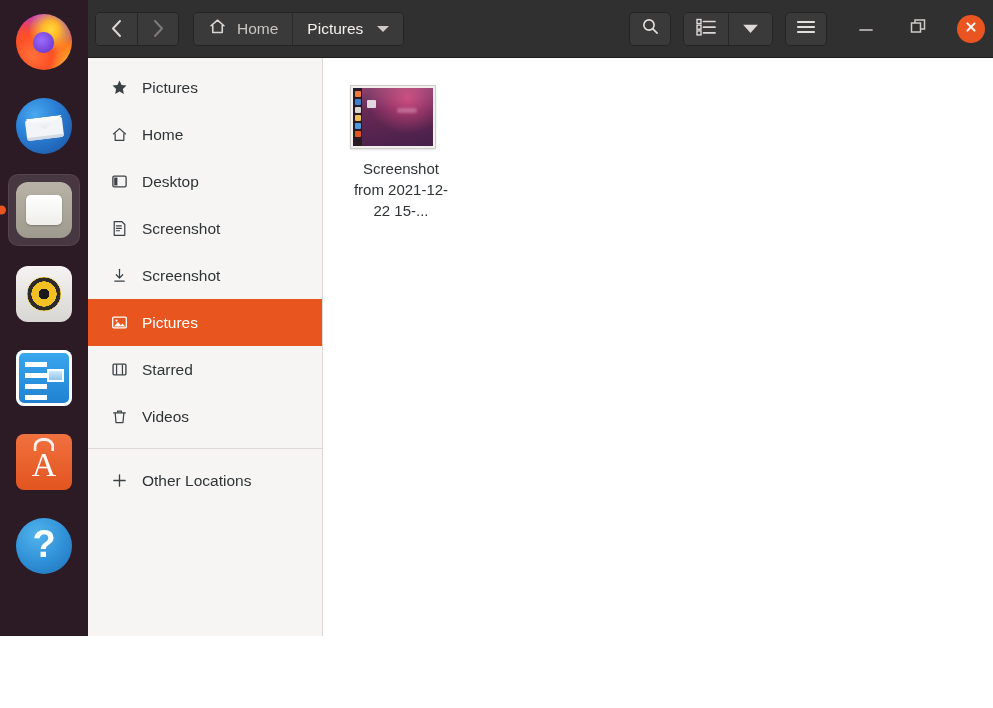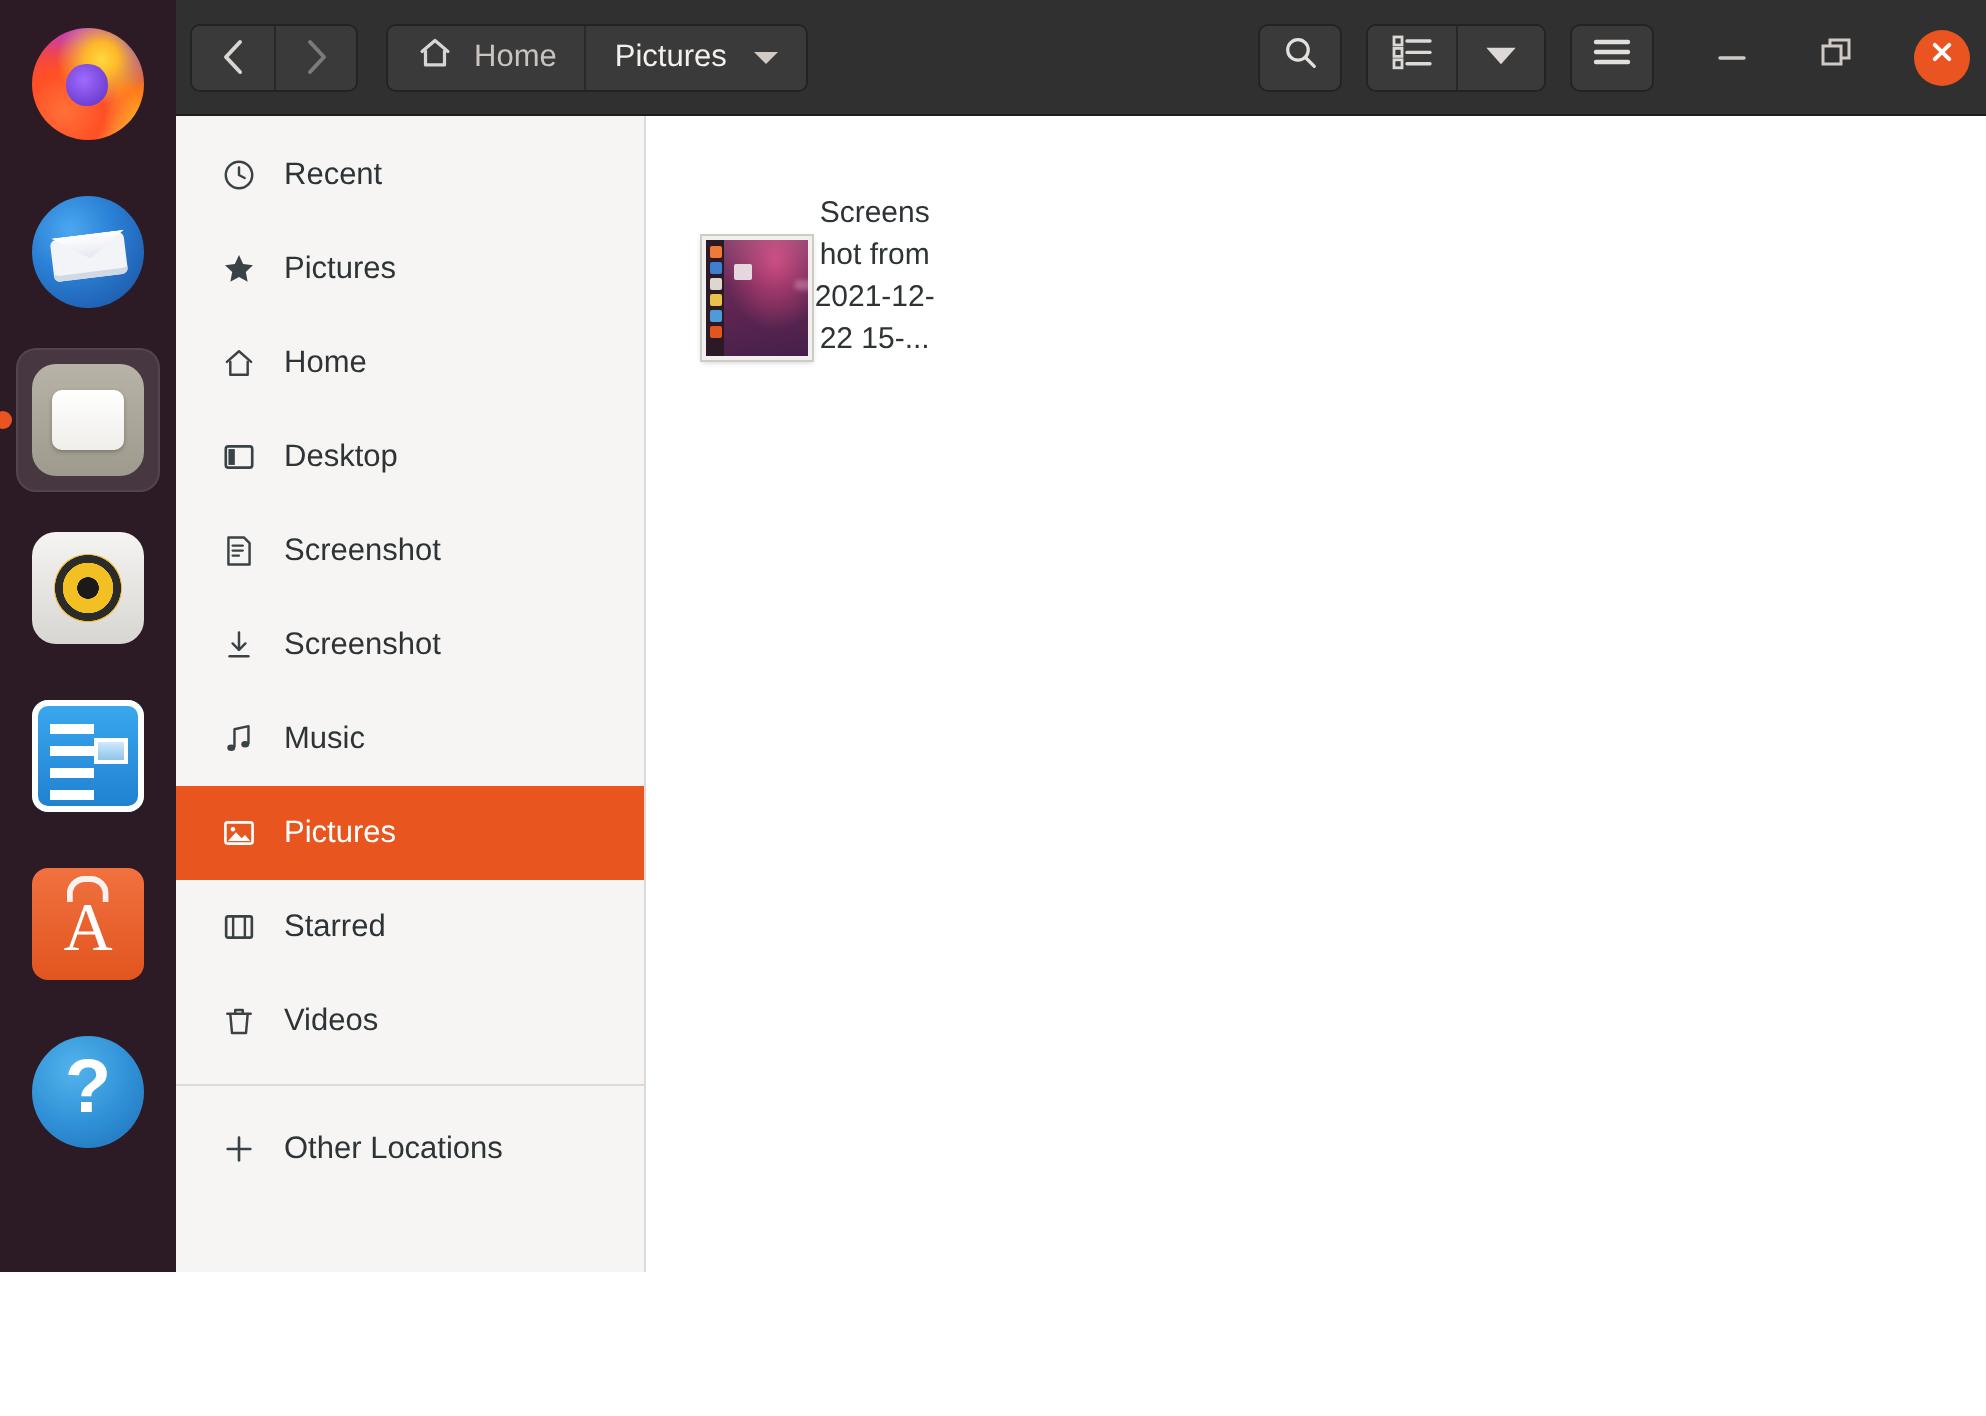--- a/index.html
+++ b/index.html
@@ -400,21 +400,22 @@
   
   #content {
     flex: 1 1 auto;
     background: #ffffff;
     padding: 16px 0 0 28px;
     min-width: 0;
   }
   #file-item {
     width: 118px;
     display: flex;
-    align-items: flex-end;
+    flex-direction: column;
+    align-items: flex-start;
     padding-top: 12px;
   }
   #thumb {
     width: 80px;
     height: 58px;
     border: 2px solid #f2f0ee;
     box-shadow: 0 0 0 1px #cfcbc7, 0 1px 3px rgba(0,0,0,0.22);
     background:
       linear-gradient(180deg, rgba(255,255,255,0.10) 0%, rgba(255,255,255,0) 40%),
       radial-gradient(ellipse at 68% 18%, #c9447a 0%, rgba(190,60,110,0) 52%),
@@ -609,29 +610,20 @@
             </svg>
           </span>
         </div>
       </div>
     </div>
 
     <div id="windowbody">
 
       <div id="sidebar">
 
-        <div class="side-item">
-          <span class="side-ico">
-            <svg width="17" height="17" viewBox="0 0 18 18" aria-hidden="true">
-              <circle cx="9" cy="9" r="7" fill="none" stroke="currentColor" stroke-width="1.3"></circle>
-              <polyline points="9,5 9,9 12,10.6" fill="none" stroke="currentColor" stroke-width="1.3" stroke-linecap="round" stroke-linejoin="round"></polyline>
-            </svg>
-          </span>
-          <span>Recent</span>
-        </div>
 
         <div class="side-item">
           <span class="side-ico">
             <svg width="17" height="17" viewBox="0 0 18 18" aria-hidden="true">
               <polygon points="9,1.6 11.2,6.4 16.4,7 12.6,10.6 13.6,15.8 9,13.2 4.4,15.8 5.4,10.6 1.6,7 6.8,6.4" fill="currentColor"></polygon>
             </svg>
           </span>
           <span>Pictures</span>
         </div>
 
@@ -671,30 +663,20 @@
           <span class="side-ico">
             <svg width="17" height="17" viewBox="0 0 18 18" aria-hidden="true">
               <line x1="9" y1="2.4" x2="9" y2="11.4" stroke="currentColor" stroke-width="1.3" stroke-linecap="round"></line>
               <polyline points="5.6,8.2 9,11.6 12.4,8.2" fill="none" stroke="currentColor" stroke-width="1.3" stroke-linecap="round" stroke-linejoin="round"></polyline>
               <line x1="4" y1="15" x2="14" y2="15" stroke="currentColor" stroke-width="1.3" stroke-linecap="round"></line>
             </svg>
           </span>
           <span>Screenshot</span>
         </div>
 
-        <div class="side-item">
-          <span class="side-ico">
-            <svg width="17" height="17" viewBox="0 0 18 18" aria-hidden="true">
-              <path d="M6.6 13.4 L6.6 3.8 L14 2.2 L14 11.6" fill="none" stroke="currentColor" stroke-width="1.3" stroke-linejoin="round"></path>
-              <ellipse cx="4.9" cy="13.6" rx="2.1" ry="1.7" fill="currentColor"></ellipse>
-              <ellipse cx="12.3" cy="11.8" rx="2.1" ry="1.7" fill="currentColor"></ellipse>
-            </svg>
-          </span>
-          <span>Music</span>
-        </div>
 
         <div class="side-item selected">
           <span class="side-ico">
             <svg width="17" height="17" viewBox="0 0 18 18" aria-hidden="true">
               <rect x="1.8" y="3.4" width="14.4" height="11.2" rx="1.2" fill="none" stroke="currentColor" stroke-width="1.4"></rect>
               <circle cx="5.8" cy="7" r="1.2" fill="currentColor"></circle>
               <polygon points="3.2,13.2 7.4,8.6 10.4,11.8 12.2,10 15,13.2" fill="currentColor"></polygon>
             </svg>
           </span>
           <span>Pictures</span>

